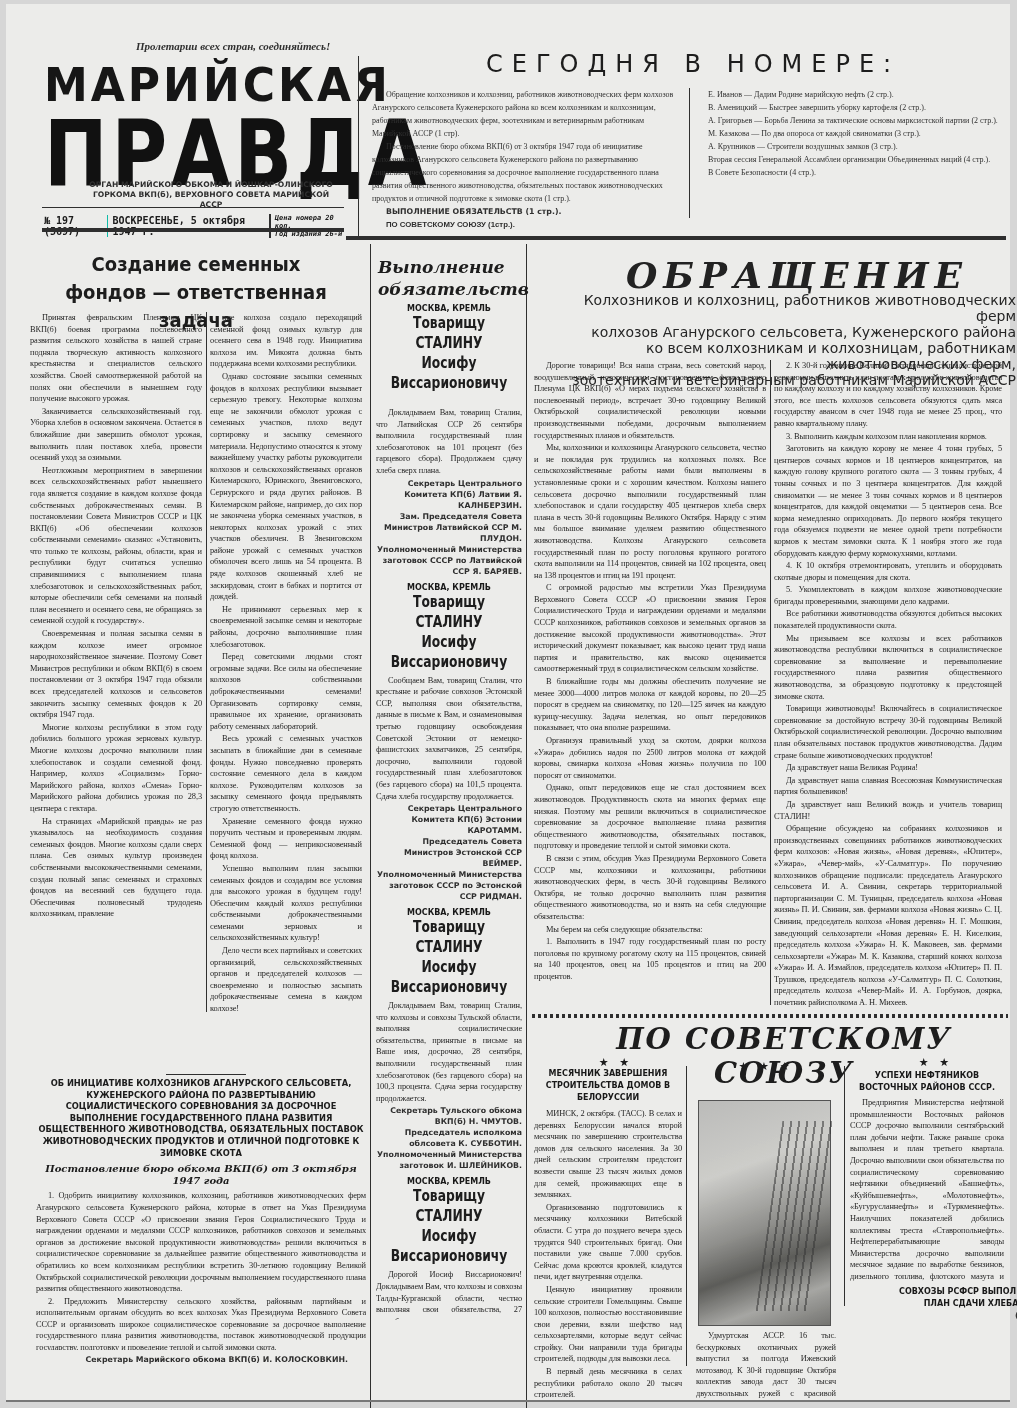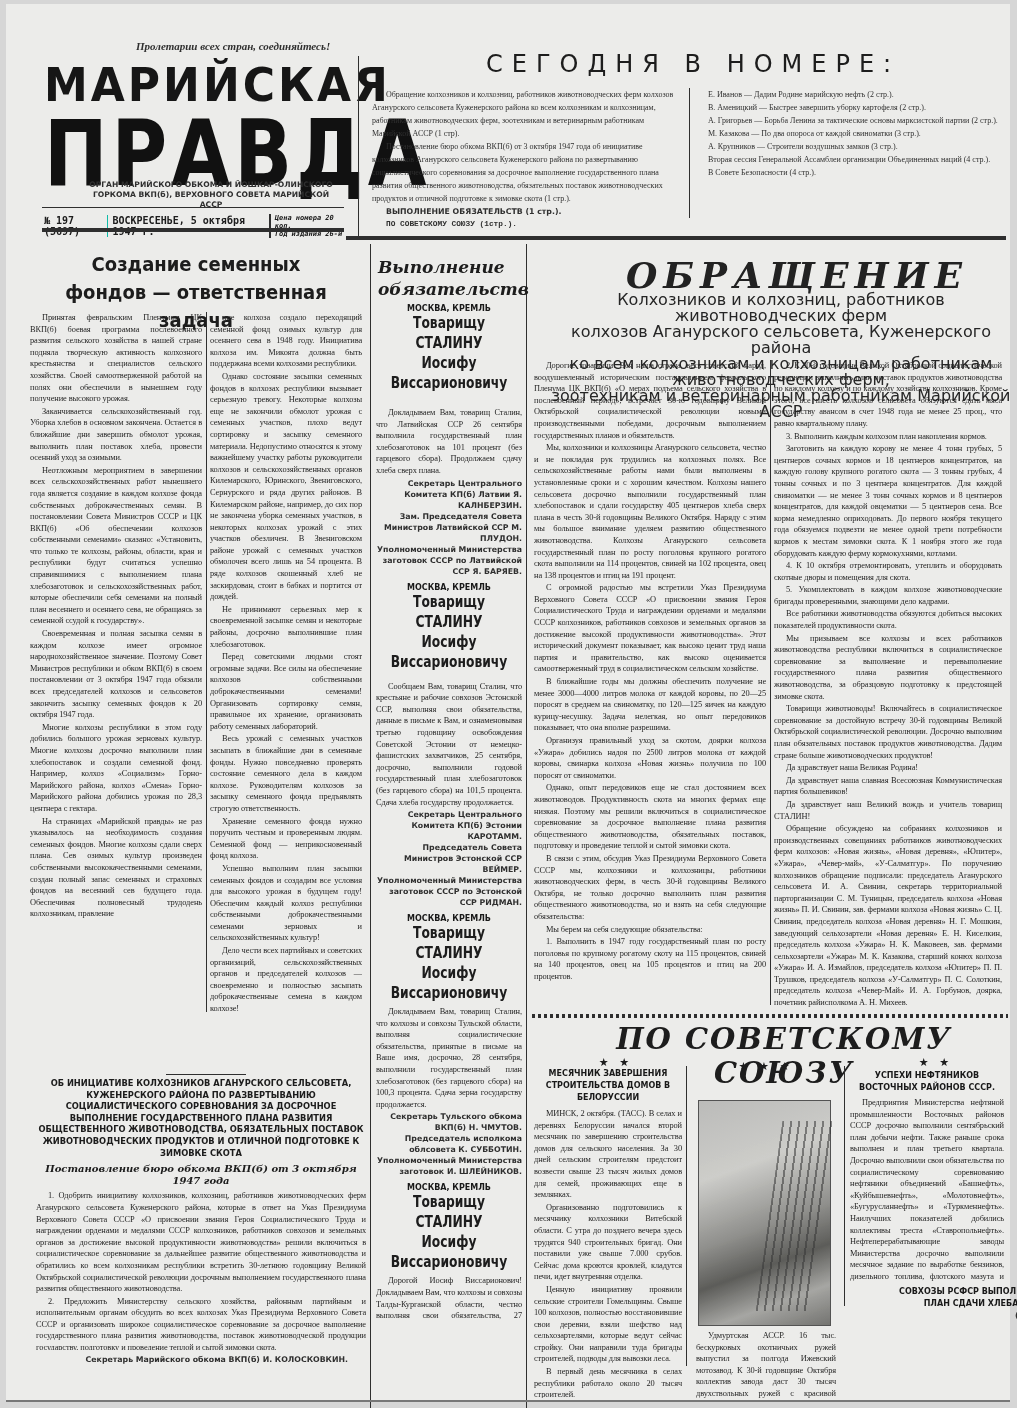--- a/index.html
+++ b/index.html
@@ -20,21 +20,21 @@
   .issue .price{font-size:7px;line-height:8px;font-style:italic;border-left:2px solid #333;padding-left:4px}
   .today-title{left:480px;top:46px;font-family:"DejaVu Sans",sans-serif;font-size:24px;letter-spacing:9px;color:#222}
   .toc{font-size:8px;line-height:13px;color:#333}
   .toc p{text-indent:14px}
   .h-seeds{left:30px;top:246px;width:320px;font-family:"DejaVu Sans",sans-serif;font-weight:bold;font-size:20px;line-height:28px;text-align:center;transform:scaleX(0.9);transform-origin:top center;color:#222}
   .h-obl{left:372px;top:252px;width:150px;font-family:"DejaVu Serif",serif;font-style:italic;font-weight:bold;font-size:17px;line-height:22px;color:#222}
   .kreml{font-family:"DejaVu Sans",sans-serif;font-size:8px;font-weight:bold;text-align:center;margin-top:4px}
   .stalin{font-family:"DejaVu Sans",sans-serif;font-size:15px;font-weight:bold;line-height:20px;text-align:center;transform:scaleX(0.82);color:#222}
   .sig{font-family:"DejaVu Sans",sans-serif;font-size:7.8px;font-weight:bold;text-align:right;line-height:11px;color:#333}
   .h-obr{left:620px;top:250px;width:300px;font-family:"DejaVu Serif",serif;font-style:italic;font-weight:bold;font-size:36px;letter-spacing:6px;color:#262626}
-  .sub-obr{left:540px;top:288px;width:470px;font-family:"DejaVu Sans",sans-serif;font-size:16px;line-height:16px;text-align:center;color:#2a2a2a}
+  .sub-obr{left:540px;top:288px;width:470px;font-family:"DejaVu Sans",sans-serif;font-size:14px;line-height:16px;text-align:right;color:#2a2a2a}
   .h-post{left:30px;top:1074px;width:330px;font-family:"DejaVu Sans",sans-serif;font-size:8.3px;font-weight:bold;text-align:center;line-height:11.6px;color:#222}
   .post-sub{font-family:"DejaVu Serif",serif;font-style:italic;font-weight:bold;font-size:10px;text-align:center;margin:4px 0}
   .h-sssr{left:588px;top:1018px;width:380px;font-family:"DejaVu Serif",serif;font-style:italic;font-weight:bold;font-size:29px;letter-spacing:2px;color:#222;text-align:center}
   .stars{font-size:11px;letter-spacing:4px;text-align:center;color:#222}
   .small-h{font-family:"DejaVu Sans",sans-serif;font-size:8px;font-weight:bold;text-align:center;line-height:12px}
   .photo{left:692px;top:1096px;width:133px;height:226px;background:linear-gradient(160deg,#b8b8b6 0%,#c9c9c6 30%,#8e8e8b 55%,#5e5e5b 70%,#a4a4a1 85%,#747471 100%);border:1px solid #555}
   .photo .ladder{position:absolute;right:6px;top:20px;width:55px;height:190px;background:repeating-linear-gradient(90deg,#3a3a3a 0 2px,transparent 2px 8px);opacity:.55;transform:skewX(-8deg)}
   .wavy{height:4px;background:repeating-linear-gradient(90deg,#333 0 3px,transparent 3px 6px)}
 </style>
 </head>
@@ -56,21 +56,21 @@
     </span>
   </div>
   <div class="hrule" style="left:36px;top:224px;width:302px;height:4px"></div>
 
   <div class="vrule" style="left:352px;top:52px;height:180px;width:1px"></div>
   <div class="abs today-title">СЕГОДНЯ В НОМЕРЕ:</div>
   <div class="abs toc" style="left:366px;top:84px;width:306px;">
     <p>Обращение колхозников и колхозниц, работников животноводческих ферм колхозов Аганурского сельсовета Куженерского района ко всем колхозникам и колхозницам, работникам животноводческих ферм, зоотехникам и ветеринарным работникам Марийской АССР (1 стр).</p>
     <p>Постановление бюро обкома ВКП(б) от 3 октября 1947 года об инициативе колхозников Аганурского сельсовета Куженерского района по развертыванию социалистического соревнования за досрочное выполнение государственного плана развития общественного животноводства, обязательных поставок животноводческих продуктов и отличной подготовке к зимовке скота (1 стр.).</p>
     <p class="bold" style="font-family:'DejaVu Sans',sans-serif;font-size:7.8px">ВЫПОЛНЕНИЕ ОБЯЗАТЕЛЬСТВ (1 стр.).</p>
-    <p class="bold" style="font-family:Liberation Mono, monospace;font-size:7.8px">ПО СОВЕТСКОМУ СОЮЗУ (1стр.).</p>
+    <p class="bold" style="font-family:Liberation Sans, sans-serif;font-size:7.8px">ПО СОВЕТСКОМУ СОЮЗУ (1стр.).</p>
   </div>
   <div class="vrule" style="left:683px;top:84px;height:130px;width:1px"></div>
   <div class="abs toc" style="left:688px;top:84px;width:308px;">
     <p>Е. Иванов — Дадим Родине марийскую нефть (2 стр.).</p>
     <p>В. Аменицкий — Быстрее завершить уборку картофеля (2 стр.).</p>
     <p>А. Григорьев — Борьба Ленина за тактические основы марксистской партии (2 стр.).</p>
     <p>М. Казакова — По два опороса от каждой свиноматки (3 стр.).</p>
     <p>А. Крупников — Строители воздушных замков (3 стр.).</p>
     <p>Вторая сессия Генеральной Ассамблеи организации Объединенных наций (4 стр.).</p>
     <p>В Совете Безопасности (4 стр.).</p>
@@ -122,21 +122,21 @@
           <p>Докладываем Вам, товарищ Сталин, что Латвийская ССР 26 сентября выполнила государственный план хлебозаготовок на 101 процент (без гарцевого сбора). Продолжаем сдачу хлеба сверх плана.</p>
         </div>
       <div class="sig">Секретарь Центрального Комитета КП(б) Латвии Я. КАЛНБЕРЗИН.</div>
       <div class="sig">Зам. Председателя Совета Министров Латвийской ССР М. ПЛУДОН.</div>
       <div class="sig">Уполномоченный Министерства заготовок СССР по Латвийской ССР Я. БАРЯЕВ.</div>
     </div>
 
     <div style="margin-top:6px">
       <div class="kreml">МОСКВА, КРЕМЛЬ</div>
       <div class="stalin">Товарищу СТАЛИНУ Иосифу Виссарионовичу</div>
-      <div class="txt" style="margin-top:9px">
+      <div class="txt" style="margin-top:3px">
           <p>Сообщаем Вам, товарищ Сталин, что крестьяне и рабочие совхозов Эстонской ССР, выполняя свои обязательства, данные в письме к Вам, и ознаменовывая третью годовщину освобождения Советской Эстонии от немецко-фашистских захватчиков, 25 сентября, досрочно, выполнили годовой государственный план хлебозаготовок (без гарцевого сбора) на 101,5 процента. Сдача хлеба государству продолжается.</p>
         </div>
       <div class="sig">Секретарь Центрального Комитета КП(б) Эстонии КАРОТАММ.</div>
       <div class="sig">Председатель Совета Министров Эстонской ССР ВЕЙМЕР.</div>
       <div class="sig">Уполномоченный Министерства заготовок СССР по Эстонской ССР РИДМАН.</div>
     </div>
 
     <div style="margin-top:6px">
       <div class="kreml">МОСКВА, КРЕМЛЬ</div>
       <div class="stalin">Товарищу СТАЛИНУ Иосифу Виссарионовичу</div>

